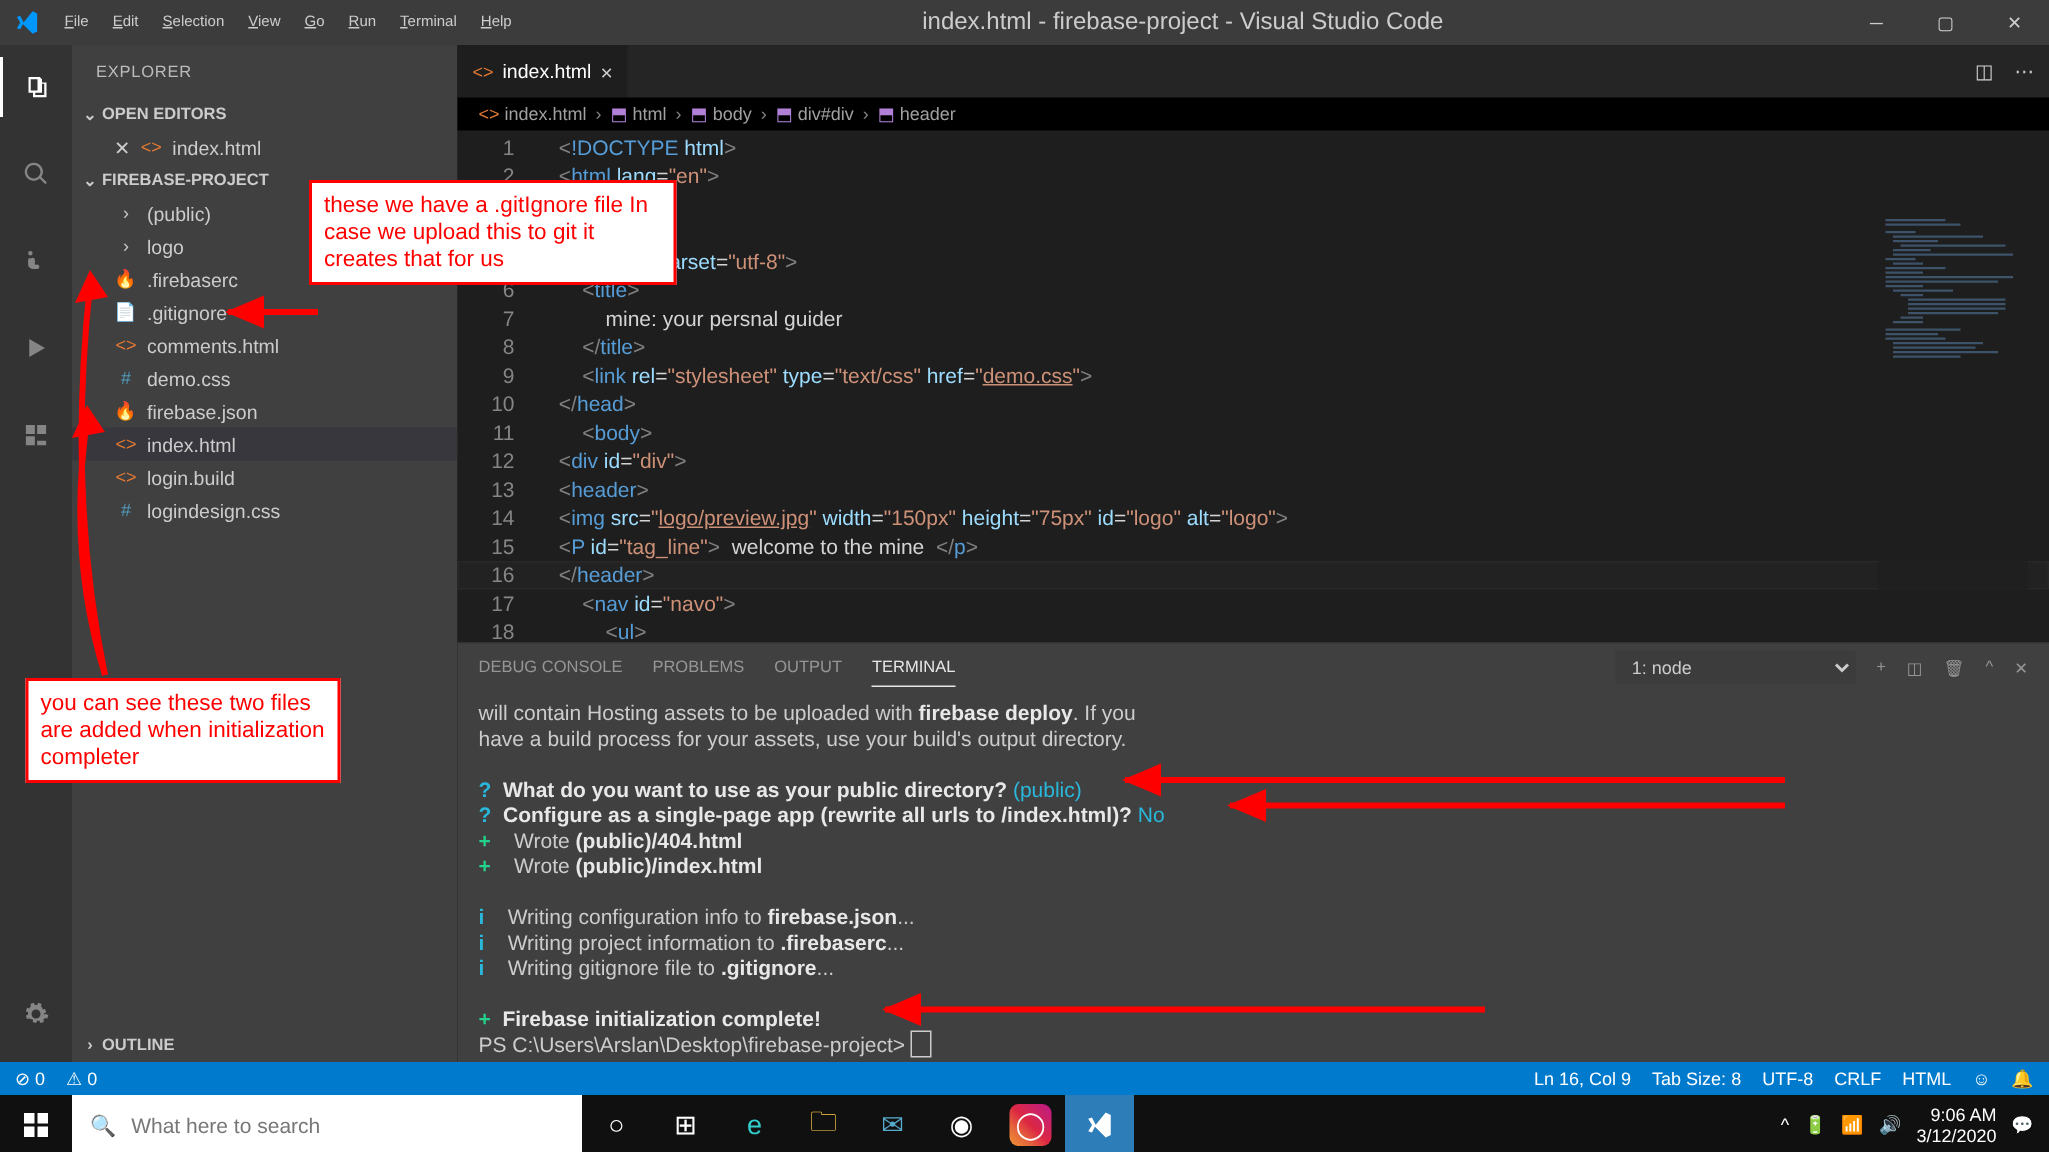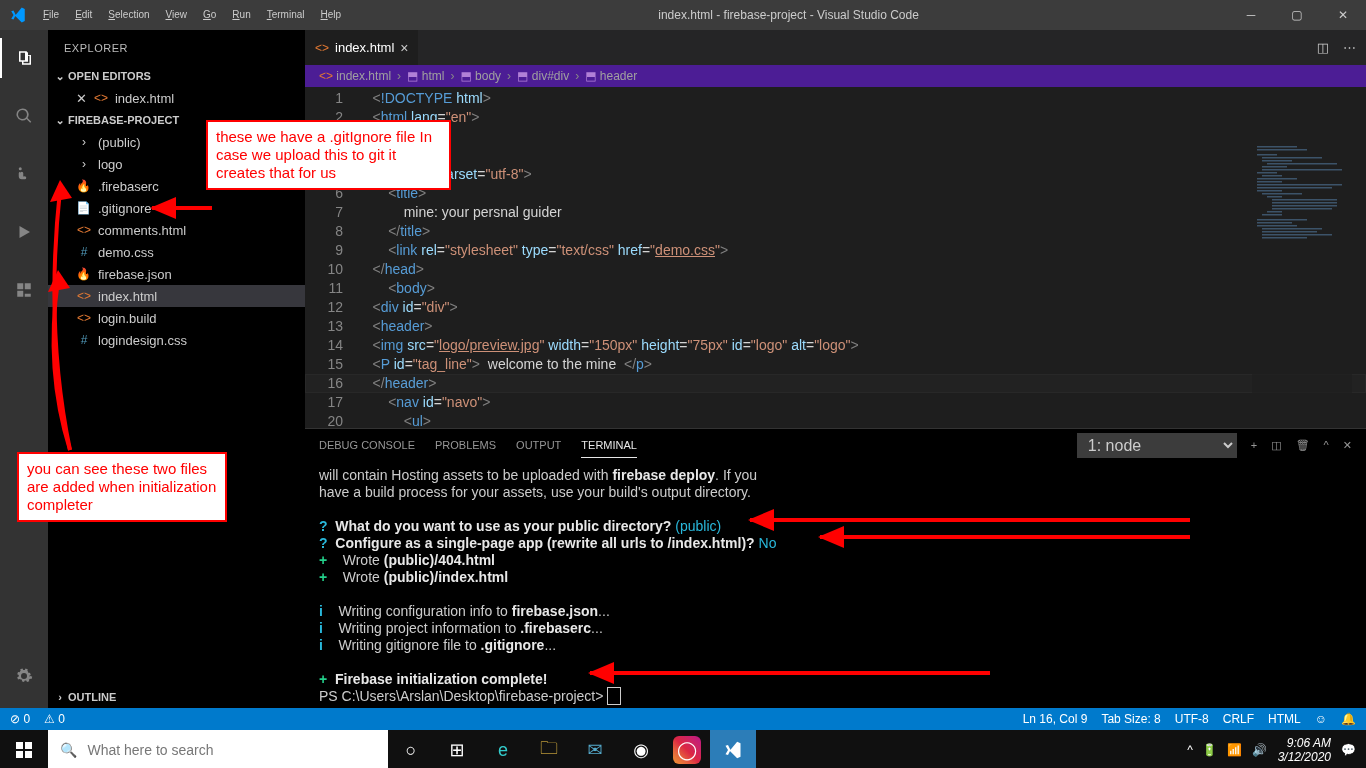--- a/index.html
+++ b/index.html
@@ -1,74 +1,74 @@
 <!DOCTYPE html>
 <html><head>
 <meta charset="utf-8">
 <style>
 * { margin: 0; padding: 0; box-sizing: border-box; font-family: "Segoe UI", sans-serif; }
 body { background: #1e1e1e; color: #cccccc; font-size: 13px; width: 1366px; height: 768px; overflow: hidden; position: relative; }
 .titlebar { height: 30px; background: #3c3c3c; display: flex; align-items: center; color: #cccccc; }
 .titlebar .logo { width: 35px; display: flex; align-items: center; justify-content: center; }
 .titlebar .menus { display: flex; gap: 0; }
 .titlebar .menus span { padding: 0 8px; cursor: default; font-size: 10px; line-height: 30px; }
-.titlebar .title { flex: 1; text-align: center; font-size: 12px; color: #cccccc; }
+.titlebar .title { flex: 1; text-align: center; font-size: 16px; color: #cccccc; }
 .titlebar .winctl { display: flex; }
 .titlebar .winctl div { width: 46px; height: 30px; display: flex; align-items: center; justify-content: center; font-size: 12px; }
 .main { display: flex; height: 678px; }
 .activitybar { width: 48px; background: #333333; display: flex; flex-direction: column; align-items: center; padding-top: 8px; gap: 18px; }
 .activitybar .ab-item { width: 48px; height: 40px; display: flex; align-items: center; justify-content: center; color: #858585; }
 .activitybar .ab-item.active { color: #ffffff; border-left: 2px solid #ffffff; }
 .activitybar .ab-bottom { margin-top: auto; margin-bottom: 12px; }
-.sidebar { width: 257px; background: #000000; display: flex; flex-direction: column; }
+.sidebar { width: 257px; background: #404040; display: flex; flex-direction: column; }
 .sidebar-header { height: 35px; display: flex; align-items: center; padding: 0 16px; font-size: 11px; color: #bbbbbb; letter-spacing: 0.5px; }
 .section-header { height: 22px; display: flex; align-items: center; padding: 0 4px; font-size: 11px; font-weight: bold; color: #cccccc; cursor: default; }
 .section-header .chev { width: 16px; text-align: center; font-size: 11px; }
 .tree-item { height: 22px; display: flex; align-items: center; padding-left: 18px; font-size: 13px; color: #cccccc; cursor: default; gap: 6px; position: relative; }
 .tree-item.indent1 { padding-left: 28px; }
 .tree-item.active { background: #37373d; }
 .tree-item .ico { width: 16px; height: 16px; display: inline-flex; align-items: center; justify-content: center; font-size: 12px; }
 .editor { flex: 1; display: flex; flex-direction: column; background: #1e1e1e; position: relative; }
 .tabs { height: 35px; background: #252526; display: flex; align-items: stretch; }
 .tab { background: #1e1e1e; display: flex; align-items: center; padding: 0 10px; gap: 6px; font-size: 13px; color: #ffffff; border-right: 1px solid #252526; }
 .tab .close { color: #cccccc; font-size: 14px; }
 .tabs-actions { margin-left: auto; display: flex; align-items: center; gap: 14px; padding: 0 10px; color: #cccccc; }
-.breadcrumbs { height: 22px; display: flex; align-items: center; padding: 0 14px; gap: 6px; font-size: 12px; color: #a0a0a0; background: #4c1d95; }
+.breadcrumbs { height: 22px; display: flex; align-items: center; padding: 0 14px; gap: 6px; font-size: 12px; color: #a0a0a0; background: #000000; }
 .breadcrumbs .sep { color: #888; }
 .code-area { flex: 1; display: flex; overflow: hidden; font-family: Consolas, monospace; font-size: 14px; line-height: 19px; position: relative; }
 .gutter { width: 52px; text-align: right; color: #858585; padding-right: 14px; padding-top: 2px; }
 .code { padding-top: 2px; white-space: pre; color: #d4d4d4; }
 .code .tag { color: #569cd6; }
 .code .attr { color: #9cdcfe; }
 .code .str { color: #ce9178; }
 .code .doctype { color: #569cd6; }
 .code .link { color: #ce9178; text-decoration: underline; }
 .code .txt { color: #d4d4d4; }
 .code .brk { color: #808080; }
 .hl-line { position: absolute; left: 0; right: 0; height: 19px; border: 1px solid #282828; background: rgba(255,255,255,0.02); }
 .minimap { position: absolute; right: 14px; top: 57px; width: 100px; height: 330px; background: #1e1e1e; opacity: 0.7; }
-.panel { height: 280px; border-top: 1px solid #333; background: #000000; display: flex; flex-direction: column; }
+.panel { height: 280px; border-top: 1px solid #333; background: #404040; display: flex; flex-direction: column; }
 .panel-tabs { height: 32px; display: flex; align-items: center; padding: 0 14px; gap: 20px; font-size: 11px; color: #969696; }
 .panel-tabs span { padding: 6px 0; cursor: default; }
 .panel-tabs span.active { color: #e7e7e7; border-bottom: 1px solid #e7e7e7; }
 .panel-tabs .right { margin-left: auto; display: flex; align-items: center; gap: 14px; }
-.panel-tabs select { background: #3c3c3c; color: #cccccc; border: 1px solid #3c3c3c; font-size: 16px; padding: 2px 6px; width: 160px; }
+.panel-tabs select { background: #3c3c3c; color: #cccccc; border: 1px solid #3c3c3c; font-size: 12px; padding: 2px 6px; width: 160px; }
 .terminal-body { flex: 1; padding: 6px 14px; font-family: Consolas, monospace; font-size: 14px; line-height: 17px; color: #cccccc; overflow: hidden; white-space: pre-wrap; }
 .term-bold { font-weight: bold; color: #e8e8e8; }
 .term-cyan { color: #29b8db; }
 .term-green { color: #23d18b; }
 .statusbar { height: 22px; background: #007acc; display: flex; align-items: center; color: #ffffff; font-size: 12px; padding: 0 10px; gap: 14px; }
 .statusbar .right { margin-left: auto; display: flex; gap: 14px; align-items: center; }
 .taskbar { height: 40px; background: #101010; display: flex; align-items: center; color: #ffffff; }
 .taskbar .start { width: 48px; height: 40px; display: flex; align-items: center; justify-content: center; }
 .taskbar .search { flex: 0 0 340px; height: 40px; background: #ffffff; display: flex; align-items: center; padding: 0 12px; color: #777; gap: 10px; font-size: 14px; }
 .taskbar .tb-icons { display: flex; align-items: center; }
 .taskbar .tb-icons .tbi { width: 46px; height: 40px; display: flex; align-items: center; justify-content: center; font-size: 18px; }
 .taskbar .tray { margin-left: auto; display: flex; align-items: center; gap: 10px; padding: 0 10px; font-size: 12px; }
-.tray .clock { text-align: right; line-height: 14px; font-size: 12px; font-style: italic; }
+.tray .clock { text-align: right; line-height: 14px; font-size: 12px; }
 .annot { position: absolute; border: 2px solid #ff0000; background: #ffffff; color: #ff0000; font-size: 15px; padding: 6px 8px; font-family: Arial, sans-serif; z-index: 50; line-height: 18px; }
 .arrow-long { position: absolute; height: 10px; z-index: 49; }
 .arrow-long .shaft { position: absolute; top: 3px; left: 0; right: 0; height: 4px; background: #ff0000; }
 .arrow-long .head { position: absolute; left: -2px; top: -6px; width: 0; height: 0; border-top: 11px solid transparent; border-bottom: 11px solid transparent; border-right: 26px solid #ff0000; }
 svg.icon { width: 18px; height: 18px; }
 .fire-ico { color: #dd6b20; font-size: 12px; }
 .html-ico { color: #e37933; font-size: 12px; }
 .css-ico { color: #519aba; font-size: 12px; }
 </style>
 </head>
@@ -233,21 +233,21 @@
           <div>8</div>
           <div>9</div>
           <div>10</div>
           <div>11</div>
           <div>12</div>
           <div>13</div>
           <div>14</div>
           <div>15</div>
           <div>16</div>
           <div>17</div>
-          <div>20</div>
+          <div>18</div>
         </div>
       <div class="code" id="code"><div>    <span class="brk">&lt;</span><span class="doctype">!DOCTYPE</span> <span class="attr">html</span><span class="brk">&gt;</span></div><div>    <span class="brk">&lt;</span><span class="tag">html</span> <span class="attr">lang</span>=<span class="str">"en"</span><span class="brk">&gt;</span></div><div>    </div><div>    <span class="brk">&lt;</span><span class="tag">head</span><span class="brk">&gt;</span></div><div>        <span class="brk">&lt;</span><span class="tag">meta</span> <span class="attr">charset</span>=<span class="str">"utf-8"</span><span class="brk">&gt;</span></div><div>        <span class="brk">&lt;</span><span class="tag">title</span><span class="brk">&gt;</span></div><div>            <span class="txt">mine: your persnal guider</span></div><div>        <span class="brk">&lt;/</span><span class="tag">title</span><span class="brk">&gt;</span></div><div>        <span class="brk">&lt;</span><span class="tag">link</span> <span class="attr">rel</span>=<span class="str">"stylesheet"</span> <span class="attr">type</span>=<span class="str">"text/css"</span> <span class="attr">href</span>=<span class="str">"</span><span class="link">demo.css</span><span class="str">"</span><span class="brk">&gt;</span></div><div>    <span class="brk">&lt;/</span><span class="tag">head</span><span class="brk">&gt;</span></div><div>        <span class="brk">&lt;</span><span class="tag">body</span><span class="brk">&gt;</span></div><div>    <span class="brk">&lt;</span><span class="tag">div</span> <span class="attr">id</span>=<span class="str">"div"</span><span class="brk">&gt;</span></div><div>    <span class="brk">&lt;</span><span class="tag">header</span><span class="brk">&gt;</span></div><div>    <span class="brk">&lt;</span><span class="tag">img</span> <span class="attr">src</span>=<span class="str">"</span><span class="link">logo/preview.jpg</span><span class="str">"</span> <span class="attr">width</span>=<span class="str">"150px"</span> <span class="attr">height</span>=<span class="str">"75px"</span> <span class="attr">id</span>=<span class="str">"logo"</span> <span class="attr">alt</span>=<span class="str">"logo"</span><span class="brk">&gt;</span></div><div>    <span class="brk">&lt;</span><span class="tag">P</span> <span class="attr">id</span>=<span class="str">"tag_line"</span><span class="brk">&gt;</span>  <span class="txt">welcome to the mine  </span><span class="brk">&lt;/</span><span class="tag">p</span><span class="brk">&gt;</span></div><div>    <span class="brk">&lt;/</span><span class="tag">header</span><span class="brk">&gt;</span></div><div>        <span class="brk">&lt;</span><span class="tag">nav</span> <span class="attr">id</span>=<span class="str">"navo"</span><span class="brk">&gt;</span></div><div>            <span class="brk">&lt;</span><span class="tag">ul</span><span class="brk">&gt;</span></div></div>
       <div class="minimap">
         <svg width="100" height="150" viewBox="0 0 100 150">
             <g fill="#4a6a8a">
           <rect x="5" y="2" width="40" height="1.5"></rect>
               <rect x="5" y="5" width="50" height="1.5"></rect>
               <rect x="5" y="10" width="20" height="1.5"></rect>
           <rect x="10" y="13" width="60" height="1.5"></rect>
               <rect x="10" y="16" width="30" height="1.5"></rect>

